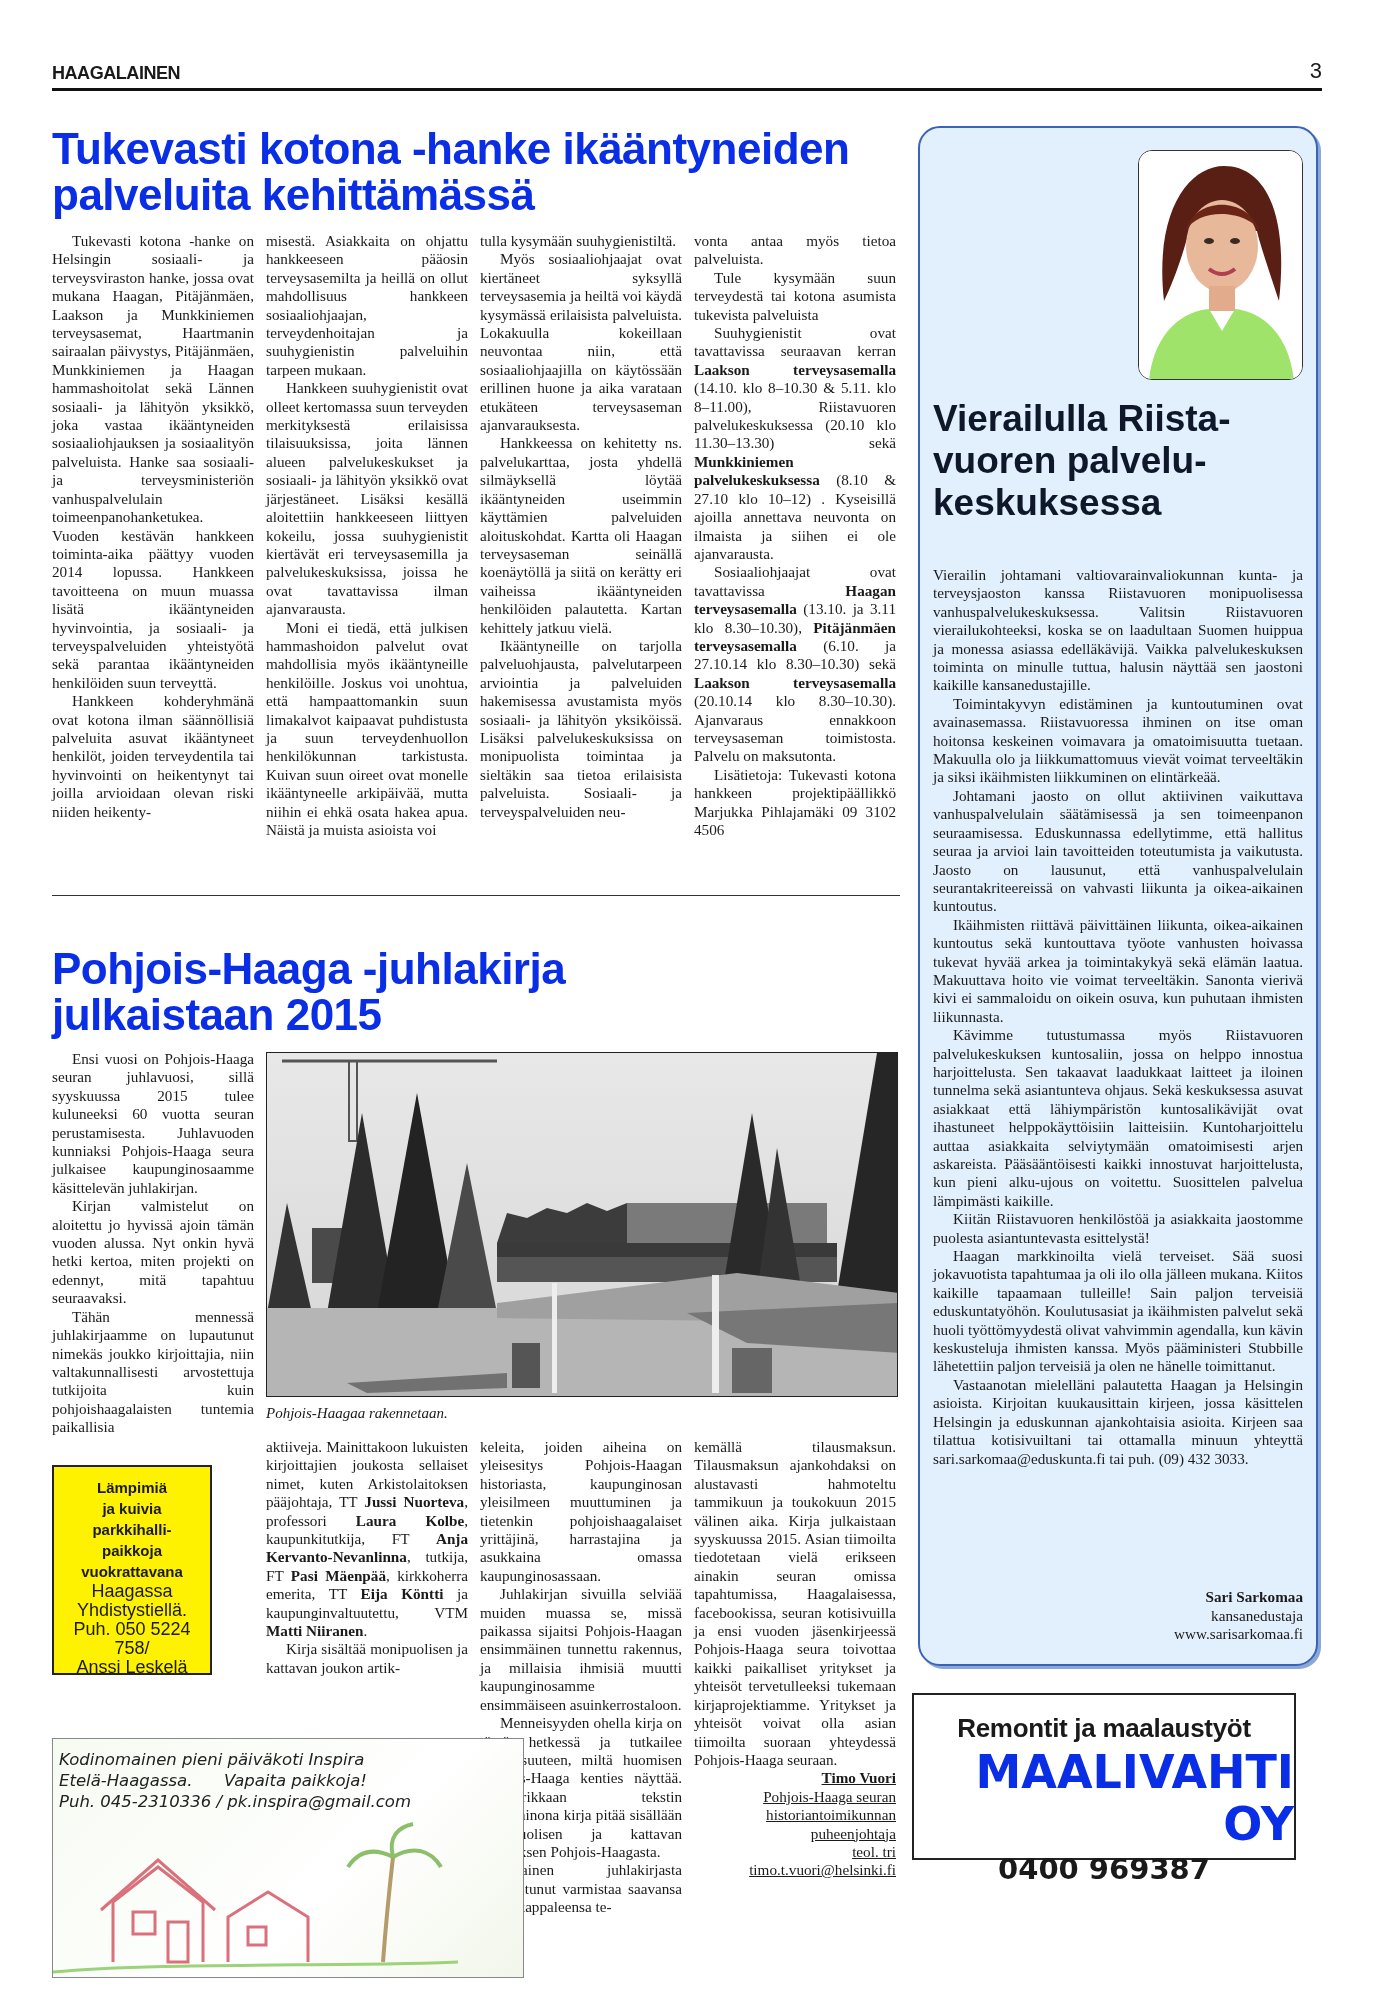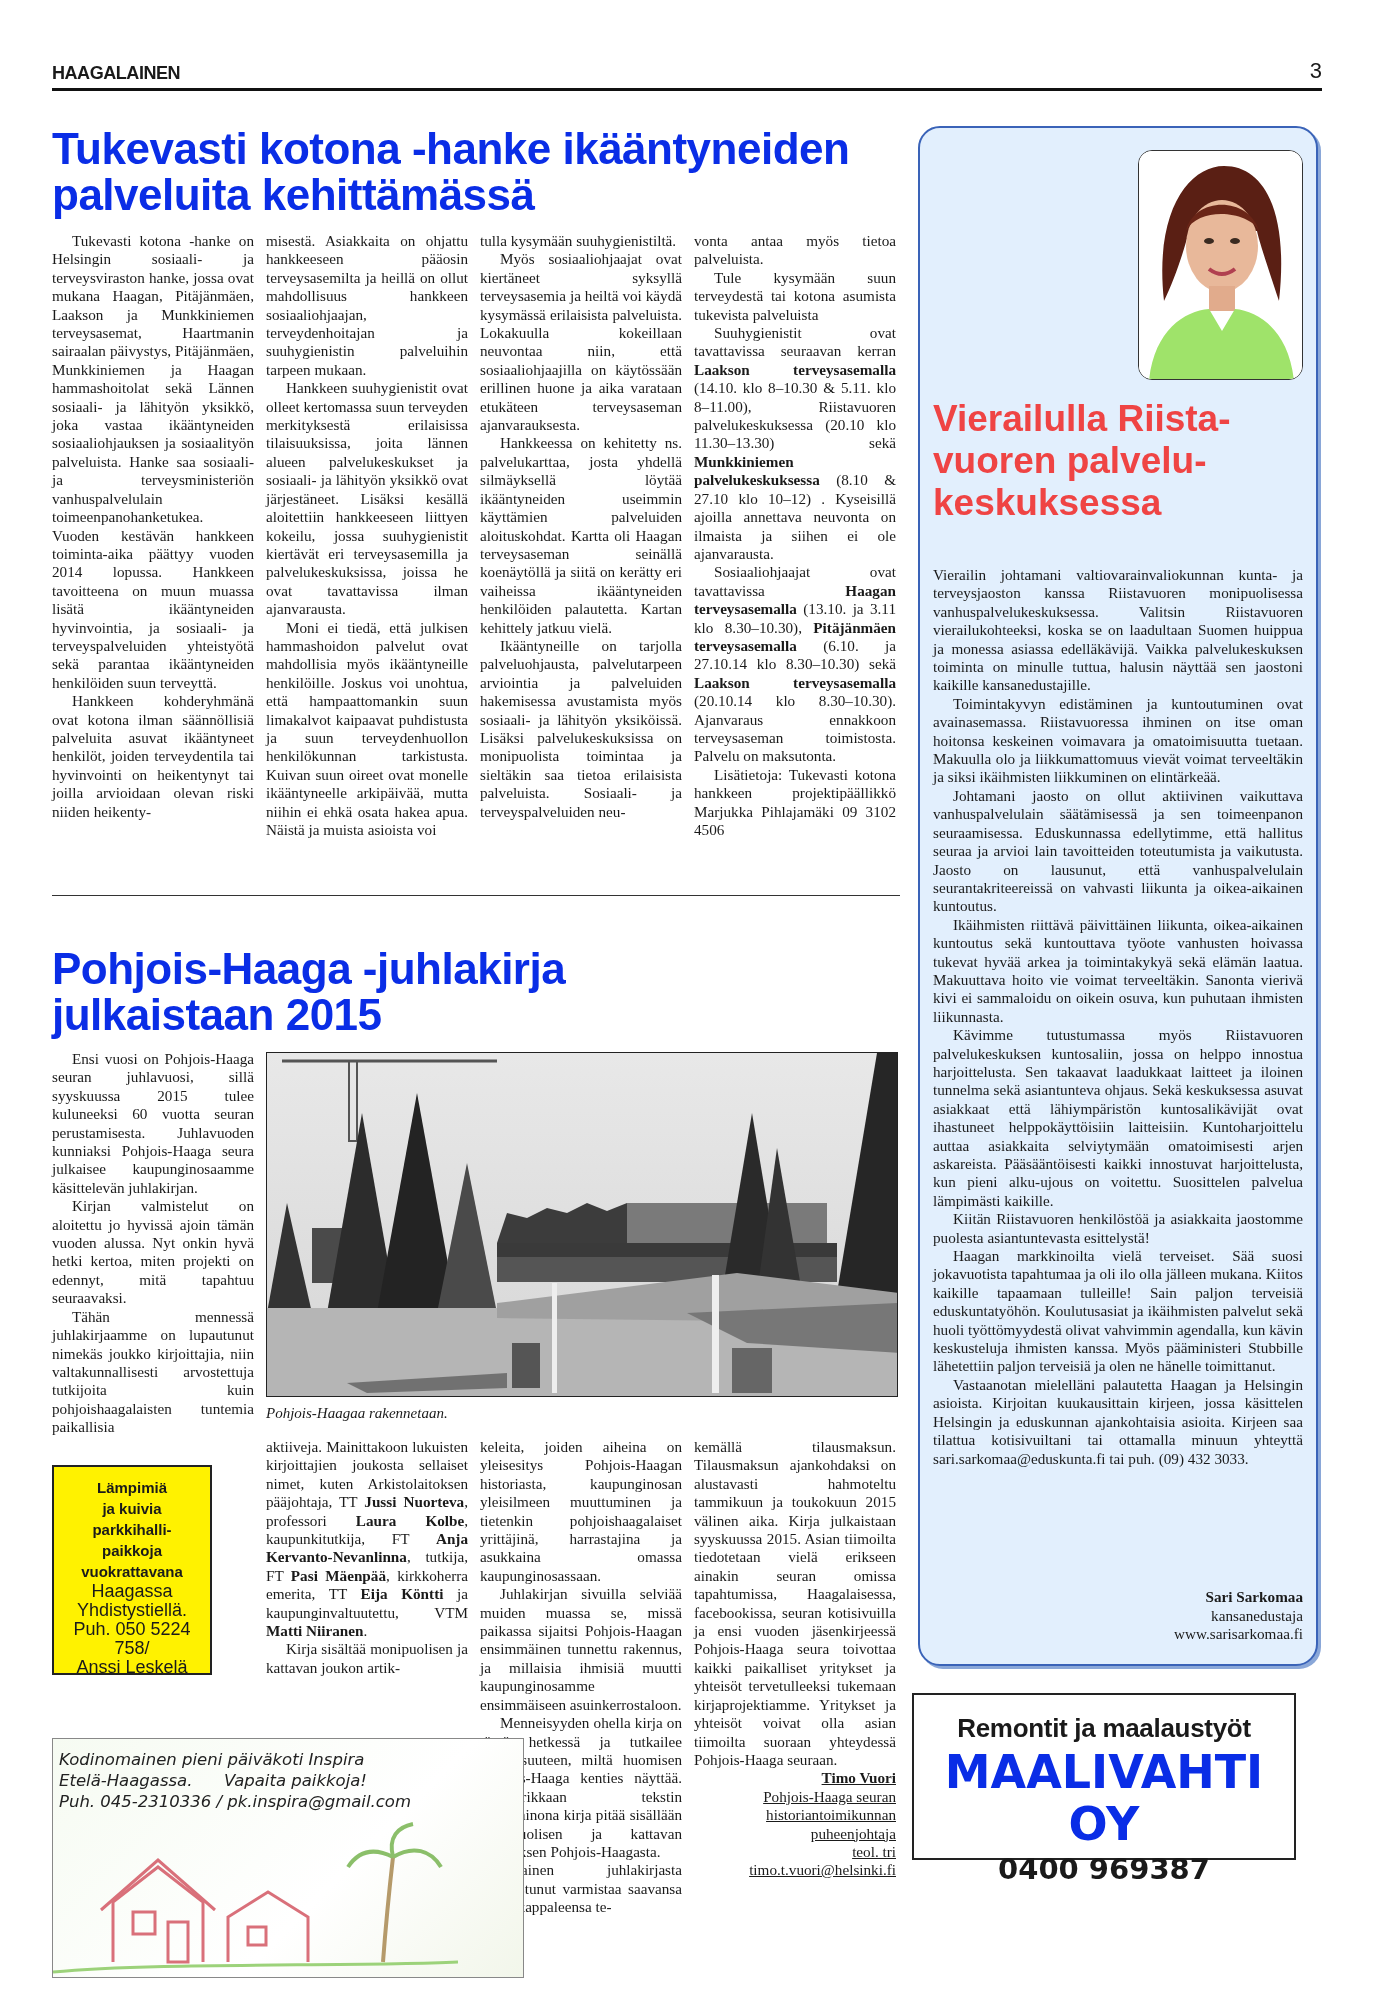--- a/index.html
+++ b/index.html
@@ -36,29 +36,29 @@
 
   .ad-parking { position: absolute; left: 52px; top: 1465px; width: 160px; height: 210px; background: #fff200; border: 2px solid #222; text-align: center; font-family: "Liberation Sans", sans-serif; padding-top: 10px; }
   .ad-parking .bold { font-weight: bold; font-size: 15px; line-height: 21px; }
   .ad-parking .reg { font-size: 18px; line-height: 19px; }
 
   .ad-inspira { position: absolute; left: 52px; top: 1738px; width: 472px; height: 240px; border: 1px solid #888; background: linear-gradient(135deg, #f6fbf2 0%, #ffffff 60%, #f2f6ea 100%); overflow: hidden; font-style: italic; }
   .ad-inspira .line { font-family: "DejaVu Sans", sans-serif; font-size: 16.5px; padding-left: 6px; line-height: 21px; color: #222; }
 
   .sidebar { position: absolute; left: 918px; top: 126px; width: 400px; height: 1540px; background: #e2effd; border: 2px solid #3a63b8; border-radius: 22px; box-shadow: 3px 3px 0 #8aa7d8; }
   .portrait { position: absolute; left: 1138px; top: 150px; width: 165px; height: 230px; border: 1px solid #333; border-radius: 14px; background: #fff; overflow: hidden; }
-  .side-title { position: absolute; left: 933px; top: 398px; width: 370px; font-family: "Liberation Sans", sans-serif; font-weight: bold; font-size: 37px; line-height: 42px; color: #ef4444; }
+  .side-title { position: absolute; left: 933px; top: 398px; width: 370px; font-family: "Liberation Sans", sans-serif; font-weight: bold; font-size: 37px; line-height: 42px; color: #0f172a; }
   .side-body { position: absolute; left: 933px; top: 566px; width: 370px; font-size: 15.2px; line-height: 18.4px; text-align: justify; }
   .side-body p { text-indent: 20px; }
   .side-body p.noindent { text-indent: 0; }
   .side-sig { position: absolute; left: 933px; top: 1588px; width: 370px; text-align: right; font-size: 15.2px; line-height: 18.6px; }
 
   .ad-maalivahti { position: absolute; left: 912px; top: 1693px; width: 384px; height: 167px; border: 2px solid #222; text-align: center; font-family: "Liberation Sans", sans-serif; }
   .ad-maalivahti .tagline { font-weight: bold; font-size: 26px; margin-top: 18px; letter-spacing: -0.3px; }
-  .ad-maalivahti .brand { font-family: "DejaVu Sans", sans-serif; font-weight: bold; color: #0a2de6; font-size: 46px; line-height: 48px; margin-top: 4px; }
+  .ad-maalivahti .brand { font-family: "DejaVu Sans", sans-serif; font-weight: bold; color: #0a2de6; font-size: 46px; line-height: 48px; margin-top: 4px; text-align: right; }
   .ad-maalivahti .phone { font-family: "DejaVu Sans", sans-serif; font-weight: bold; font-size: 29px; margin-top: 4px; }
 </style>
 </head>
 <body>
 
 <div class="masthead">HAAGALAINEN</div>
 <div class="page-number">3</div>
 <div class="top-rule"></div>
 
 <h1 class="headline h1">

